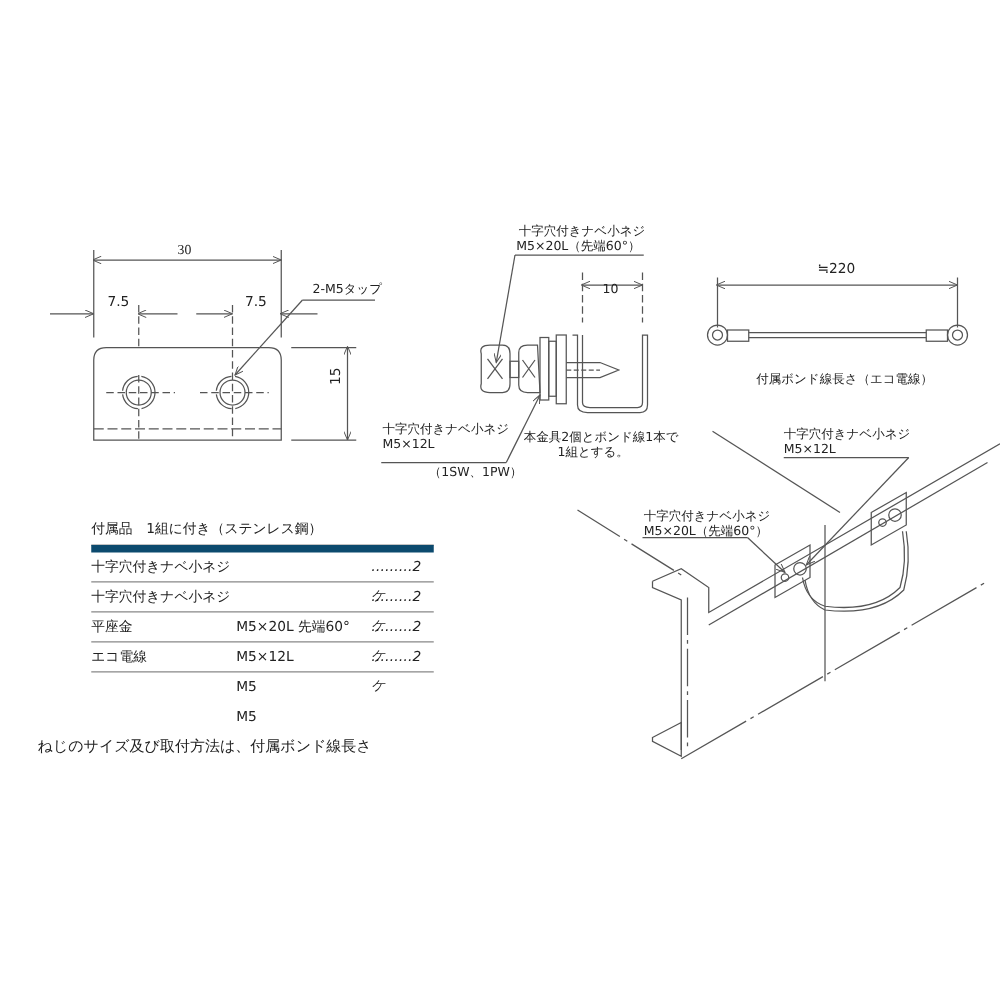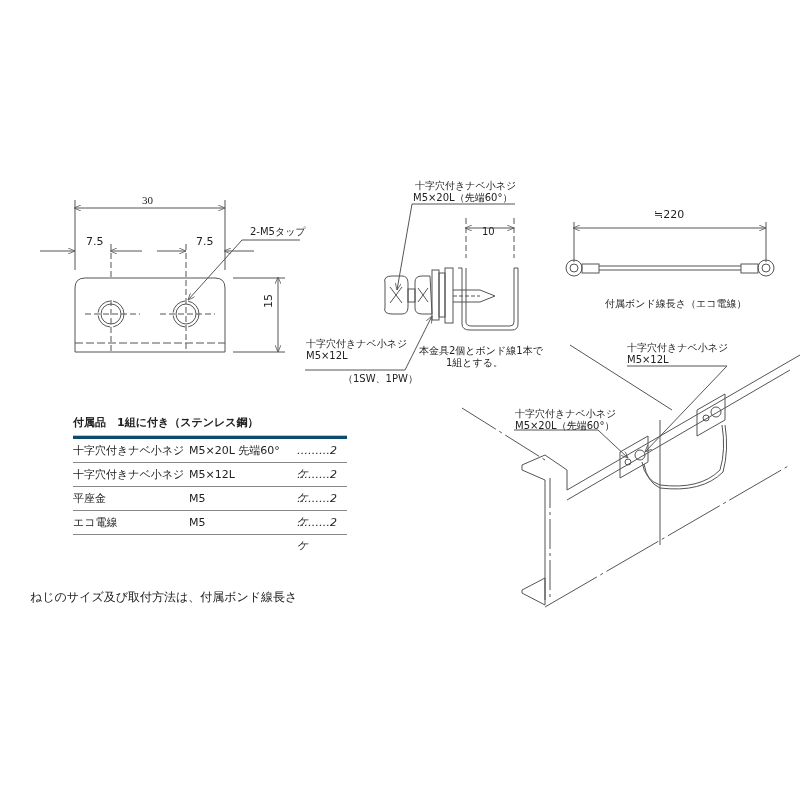--- a/index.html
+++ b/index.html
@@ -3,24 +3,24 @@
   <meta charset="utf-8">
   <style>
     html, body { margin: 0; padding: 0; background: #ffffff; }
     body { width: 800px; height: 800px; position: relative; overflow: hidden;
            font-family: "DejaVu Sans", "Liberation Sans", sans-serif; color: #222; }
     .abs { position: absolute; white-space: nowrap; }
     .t10 { font-size: 10px; line-height: 12px; }
     .t11 { font-size: 11px; line-height: 13px; }
     svg.draw { position: absolute; left: 0; top: 0; }
     .parts-table { position: absolute; left: 73px; top: 414px; width: 274px; font-size: 11px; color: #222; }
-    .parts-title { height: 22px; line-height: 18px; border-bottom: 3px solid #0c4a6e; font-weight: bold; }
+    .parts-title { height: 22px; line-height: 18px; border-bottom: 6px solid #0c4a6e; }
     .parts-row { display: flex; height: 23px; line-height: 23px; border-bottom: 1px solid #888; }
     .parts-row .c-name { width: 116px; }
-    .parts-row .c-spec { width: 108px; }
+    .parts-row .c-spec { width: 108px; margin-top: 48px; }
     .parts-row .c-qty { flex: 1; text-align: left; font-style: italic; }
     .note { position: absolute; left: 30px; top: 588px; font-size: 12px; line-height: 18px; color: #222; }
   </style>
 </head>
 <body>
 
 <svg class="draw" width="800" height="800" viewBox="0 0 800 800">
   <defs>
     <marker id="arr" markerWidth="8" markerHeight="6" refX="7" refY="3" orient="auto">
       <path d="M0,0 L7,3 L0,6" fill="none" stroke="#555" stroke-width="0.8"></path>

